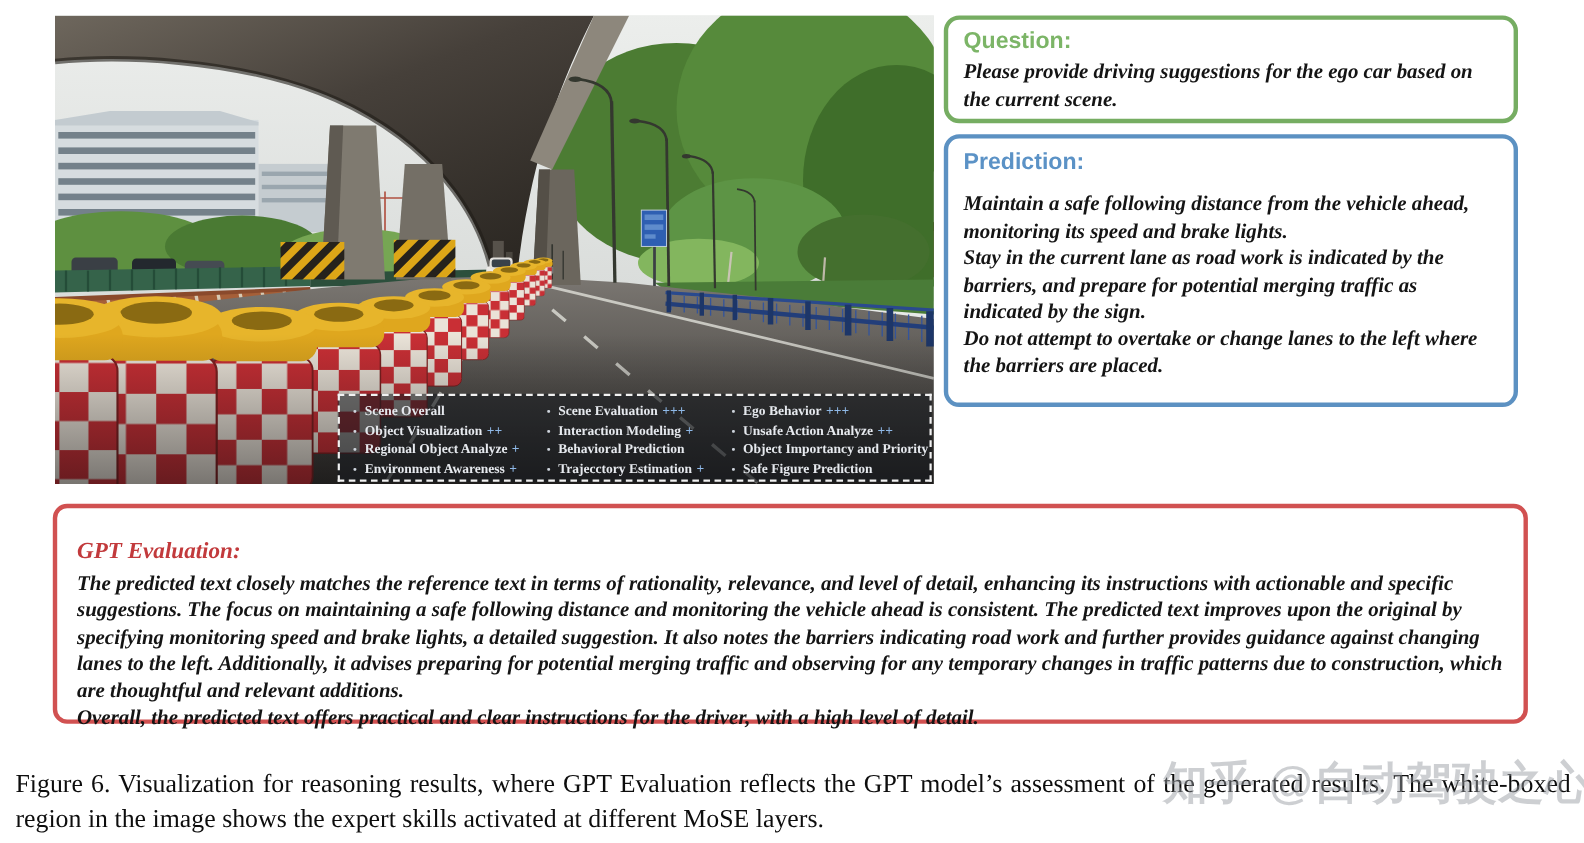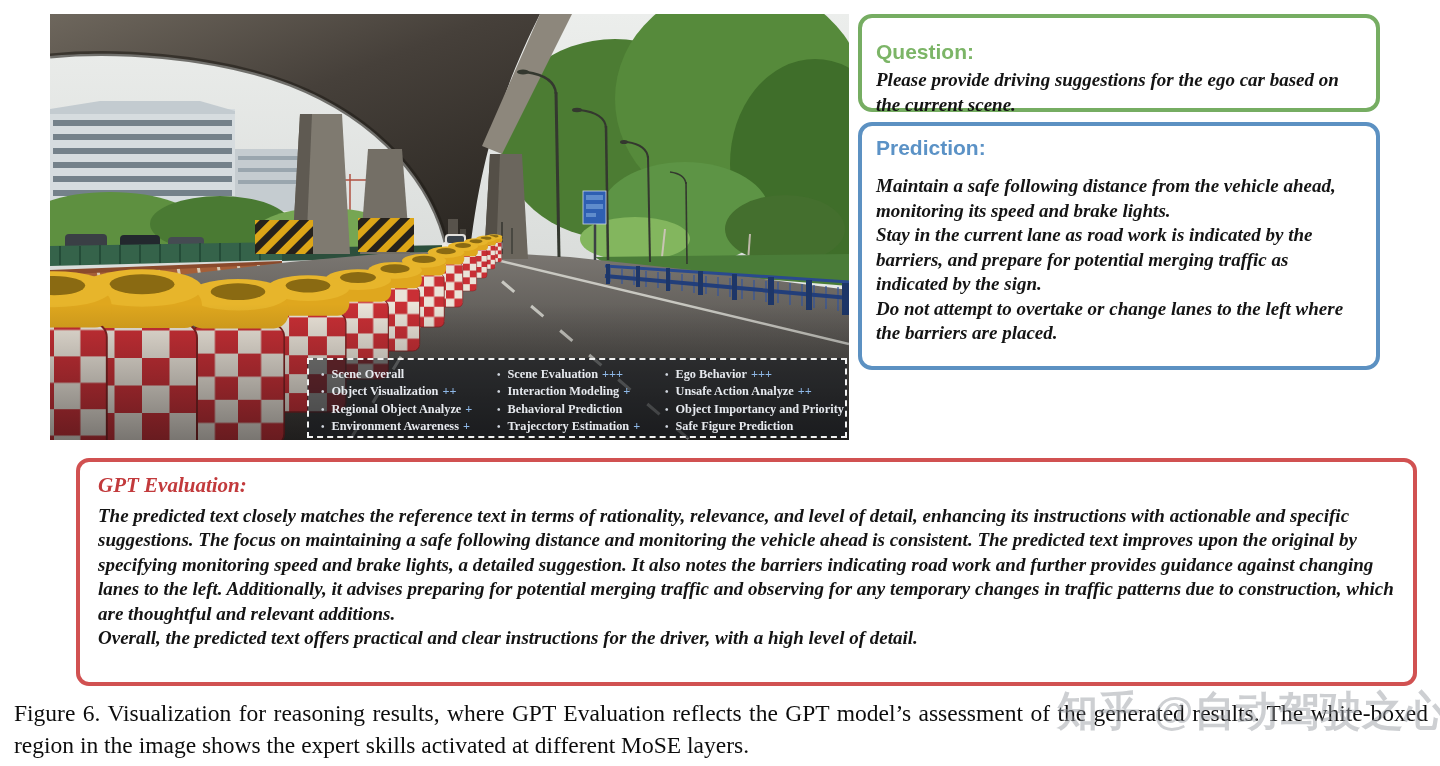--- a/index.html
+++ b/index.html
@@ -14,25 +14,25 @@
     border:2px dashed #f2f2f2;background:rgba(24,27,33,0.55);box-sizing:border-box;
     display:grid;grid-template-columns:176px 168px auto;padding:6px 0 0 10px;z-index:3;}
   .sk-col{display:flex;flex-direction:column;justify-content:space-around;}
   .sk-row{display:flex;align-items:baseline;font:bold 12.3px "Liberation Serif",serif;
     color:#e6e9ee;line-height:15.6px;white-space:nowrap;}
   .sk-row::before{content:"•";font-size:10px;margin:0 7px 0 2px;color:#cfd5dd;}
   .sk-plus{color:#8fb9e8;margin-left:4px;font-weight:bold;}
 
   
   .qbox{position:absolute;left:858px;top:14px;width:522px;height:98px;box-sizing:border-box;
-    border:4px solid #76ad62;border-radius:14px;padding:20px 14px;background:#fff;}
+    border:4px solid #76ad62;border-radius:14px;padding:6px 14px;background:#fff;}
   .pbox{position:absolute;left:858px;top:122px;width:522px;height:248px;box-sizing:border-box;
     border:4px solid #5c91c2;border-radius:14px;padding:8px 14px;background:#fff;}
-  .gbox{position:absolute;left:48px;top:458px;width:1341px;height:228px;box-sizing:border-box;
-    border:4px solid #d15151;border-radius:13px;padding:9px 18px;background:#fff;margin-left:28px;}
+  .gbox{position:absolute;left:48px;top:458px;width:1341px;height:200px;box-sizing:border-box;
+    border:4px solid #d15151;border-radius:13px;padding:24px 18px;background:#fff;}
 
   .qtitle{font-family:"Liberation Sans",sans-serif;font-weight:bold;font-size:21px;color:#7cb567;margin:2px 0 4px 0;}
   .ptitle{font-family:"Liberation Sans",sans-serif;font-weight:bold;font-size:21px;color:#5b92c6;margin:2px 0 14px 0;}
   .gtitle{font-family:"Liberation Serif",serif;font-weight:bold;font-style:italic;font-size:21px;color:#c23a3c;margin:2px 0 6px 0;}
 
   .body-text{font-family:"Liberation Serif",serif;font-weight:bold;font-style:italic;
     font-size:19px;color:#141414;line-height:24.5px;margin:0;}
   .gbox .body-text{line-height:24.4px;}
 
   

